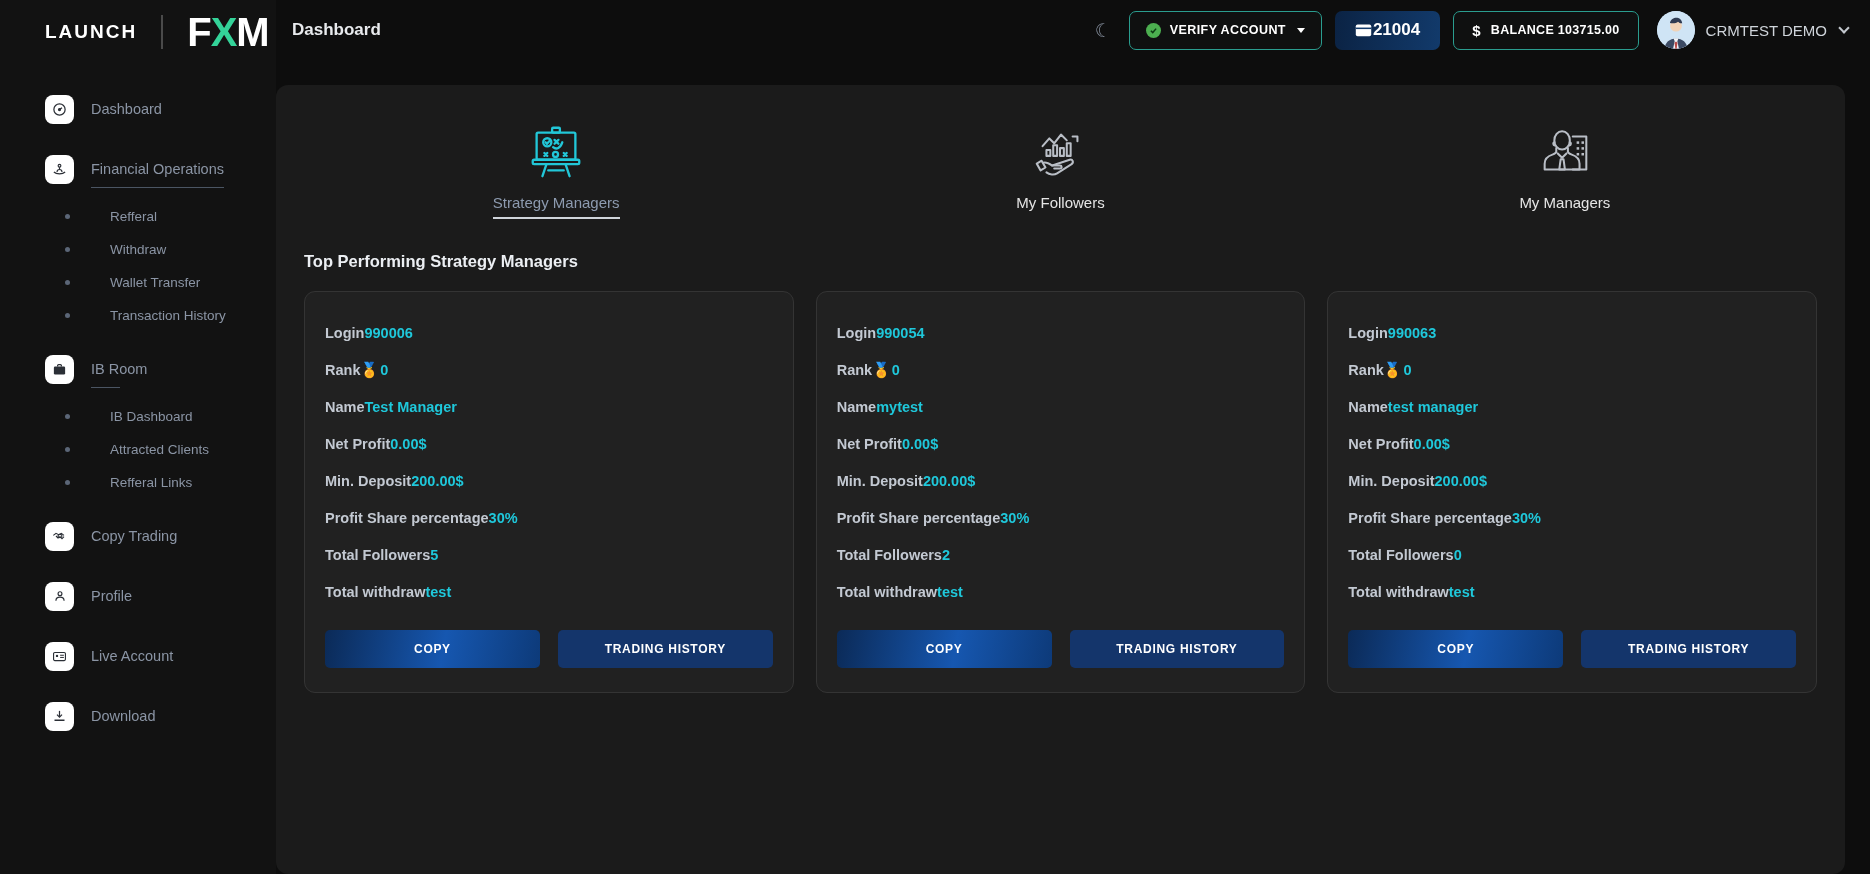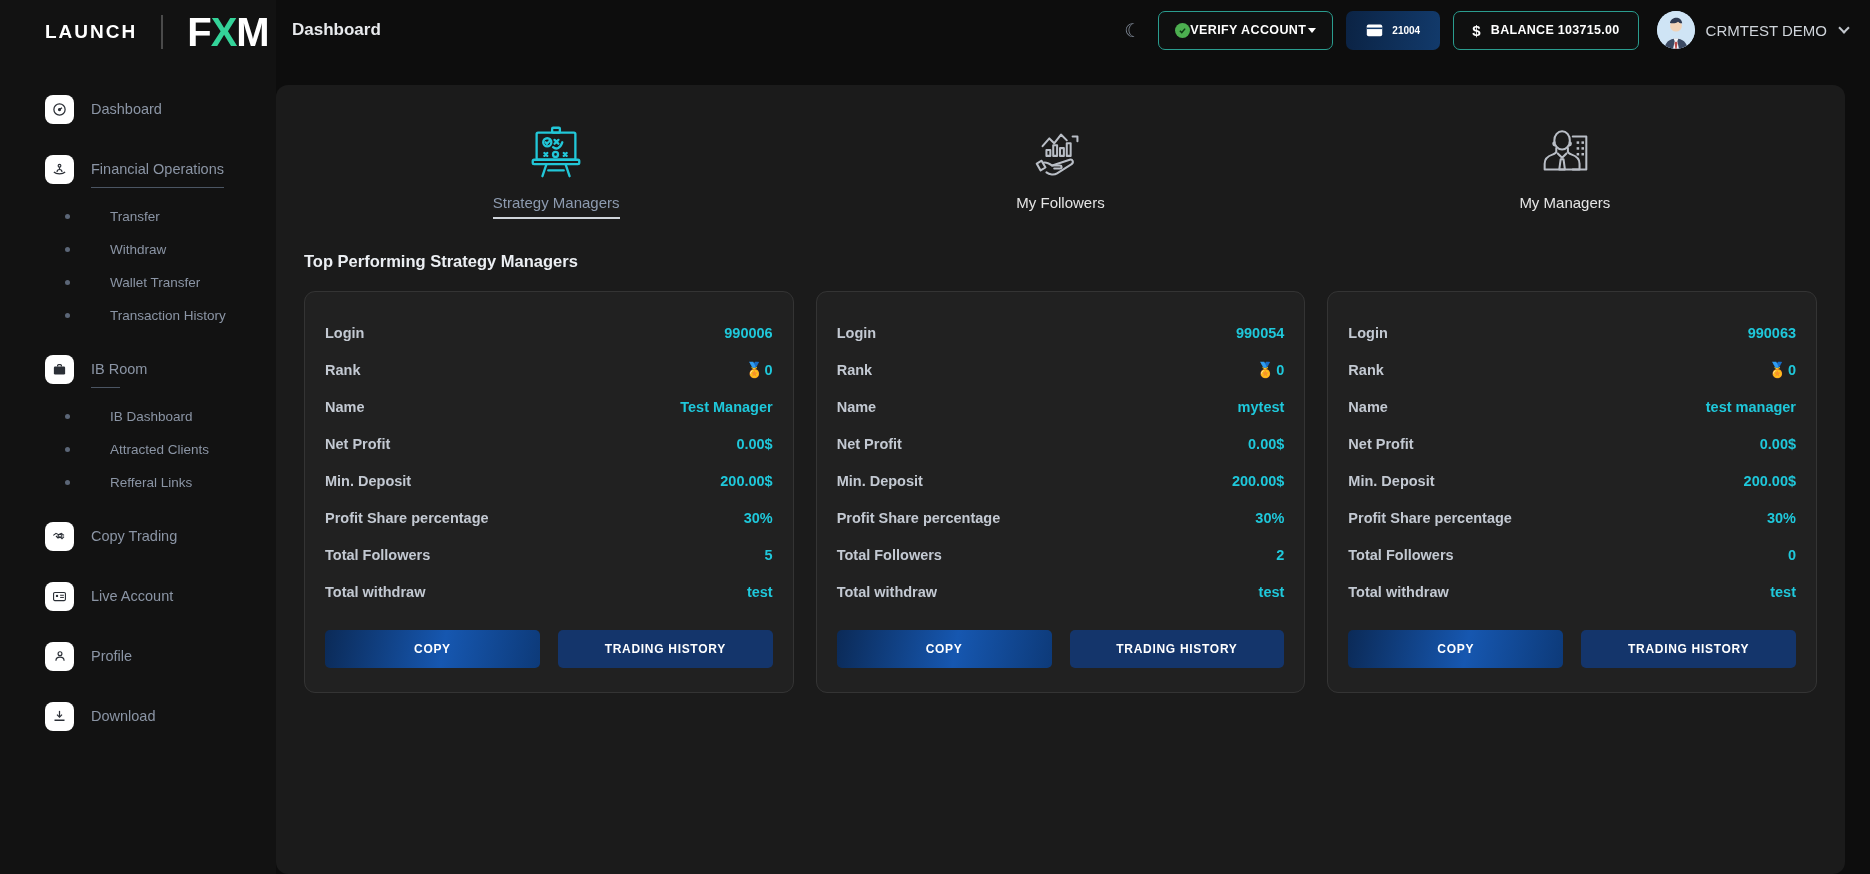--- a/index.html
+++ b/index.html
@@ -80,39 +80,39 @@
   }
   .page-title { color: #e8eaed; font-size: 17px; font-weight: 600; }
   .top-right { margin-left: auto; display: flex; align-items: center; gap: 13px; }
 
   .moon { color: #7f8896; font-size: 19px; margin-right: 4px; }
 
   .btn-outline {
     height: 39px; border: 1px solid #2a9d8f; border-radius: 7px;
     background: #0f1010; color: #ffffff;
     font-size: 12.5px; font-weight: 700; letter-spacing: .4px;
-    display: flex; align-items: center; 
+    display: flex; align-items: center; gap: 9px;
     padding: 0 16px; cursor: pointer;
   }
   .check-badge {
     width: 15px; height: 15px; border-radius: 50%;
     background: #4caf50; display: flex; align-items: center;
     justify-content: center; flex-shrink: 0;
   }
   .check-badge svg { display: block; }
   .caret {
     width: 0; height: 0; border-left: 4px solid transparent;
     border-right: 4px solid transparent; border-top: 5px solid #ffffff;
     margin-left: 2px;
   }
   .btn-acct {
     height: 39px; border-radius: 7px; border: none;
     background: linear-gradient(95deg, #0b2344 0%, #123a6b 100%);
-    color: #ffffff; font-size: 10px; font-weight: 700;
-    display: flex; align-items: center; gap: 9px;
+    color: #ffffff; font-size: 17px; font-weight: 700;
+    display: flex; align-items: center; gap: 1px;
     padding: 0 20px; cursor: pointer; text-align: center;
   }
   .wallet-ic { display: block; }
   .btn-bal {
     height: 39px; border: 1px solid #2a9d8f; border-radius: 7px;
     background: #0f1010; color: #ffffff;
     font-size: 12.5px; font-weight: 700; letter-spacing: .3px;
     display: flex; align-items: center; gap: 10px;
     padding: 0 18px; cursor: pointer;
   }
@@ -155,21 +155,21 @@
     margin: 33px 0 0 0;
   }
 
   .cards { display: flex; gap: 22px; margin-top: 20px; }
   .card {
     flex: 1; min-width: 0;
     background: #212121; border: 1px solid #343434;
     border-radius: 11px; padding: 22px 20px 24px 20px;
   }
   .row {
-    display: flex; align-items: center; justify-content: space-between;
+    display: flex; align-items: center; 
     padding: 10.5px 0;
   }
   .row-label { color: #c3c9d2; font-size: 14.5px; font-weight: 700; }
   .row-value { color: #1fc8db; font-size: 14.5px; font-weight: 700; text-align: right; }
   .rank-val { display: flex; align-items: center; justify-content: flex-end; gap: 1px; }
   .medal { font-size: 15px; line-height: 1; }
 
   .card-actions { display: flex; gap: 18px; margin-top: 20px; }
   .btn-copy {
     flex: 1; height: 38px; border: none; border-radius: 5px;
@@ -224,21 +224,21 @@
                 <path d="M8 16c0-2.5 1.8-4 4-4s4 1.5 4 4"></path>
               <circle cx="12" cy="6" r="2.2"></circle>
                 <path d="M12 8.2v3.8"></path>
             </svg>
           </span>
           <span class="nav-label">Financial Operations</span>
         </div>
         <div class="subnav">
           <div class="sub-item">
             <span class="sub-dot"></span>
-            <span class="sub-label">Transfer</span>
+            <span class="sub-label">Refferal</span>
           </div>
           <div class="sub-item">
             <span class="sub-dot"></span>
             <span class="sub-label">Withdraw</span>
           </div>
           <div class="sub-item">
             <span class="sub-dot"></span>
             <span class="sub-label">Wallet Transfer</span>
           </div>
           <div class="sub-item">
@@ -283,39 +283,39 @@
               <ellipse cx="12" cy="12" rx="3" ry="2.4"></ellipse>
             </svg>
           </span>
           <span class="nav-label">Copy Trading</span>
         </div>
       </div>
 
       <div class="grp">
         <div class="nav-item">
           <span class="nav-icon">
+            <svg width="14" height="14" viewBox="0 0 24 24" fill="none" stroke="#2b2f36" stroke-width="2">
+              <circle cx="12" cy="8" r="3.3"></circle>
+                <path d="M5 20c0-3.6 3.1-6 7-6s7 2.4 7 6"></path>
+            </svg>
+          </span>
+          <span class="nav-label">Profile</span>
+        </div>
+      </div>
+
+      <div class="grp">
+        <div class="nav-item">
+          <span class="nav-icon">
             <svg width="15" height="15" viewBox="0 0 24 24" fill="none" stroke="#2b2f36" stroke-width="1.8">
               <rect x="2.5" y="5.5" width="19" height="13" rx="2"></rect>
               <circle cx="8" cy="11" r="1.9" fill="#2b2f36" stroke="none"></circle>
               <path d="M13 10h6M13 13.5h6" stroke-width="1.6"></path>
             </svg>
           </span>
           <span class="nav-label">Live Account</span>
-        </div>
-      </div>
-
-      <div class="grp">
-        <div class="nav-item">
-          <span class="nav-icon">
-            <svg width="14" height="14" viewBox="0 0 24 24" fill="none" stroke="#2b2f36" stroke-width="2">
-              <circle cx="12" cy="8" r="3.3"></circle>
-                <path d="M5 20c0-3.6 3.1-6 7-6s7 2.4 7 6"></path>
-            </svg>
-          </span>
-          <span class="nav-label">Profile</span>
         </div>
       </div>
 
       <div class="grp">
         <div class="nav-item">
           <span class="nav-icon">
             <svg width="15" height="15" viewBox="0 0 24 24" fill="none" stroke="#2b2f36" stroke-width="2">
               <path d="M12 3v9"></path>
                 <path d="M8 9l4 4 4-4"></path>
                 <path d="M4 18h16" stroke-width="2.4"></path>

